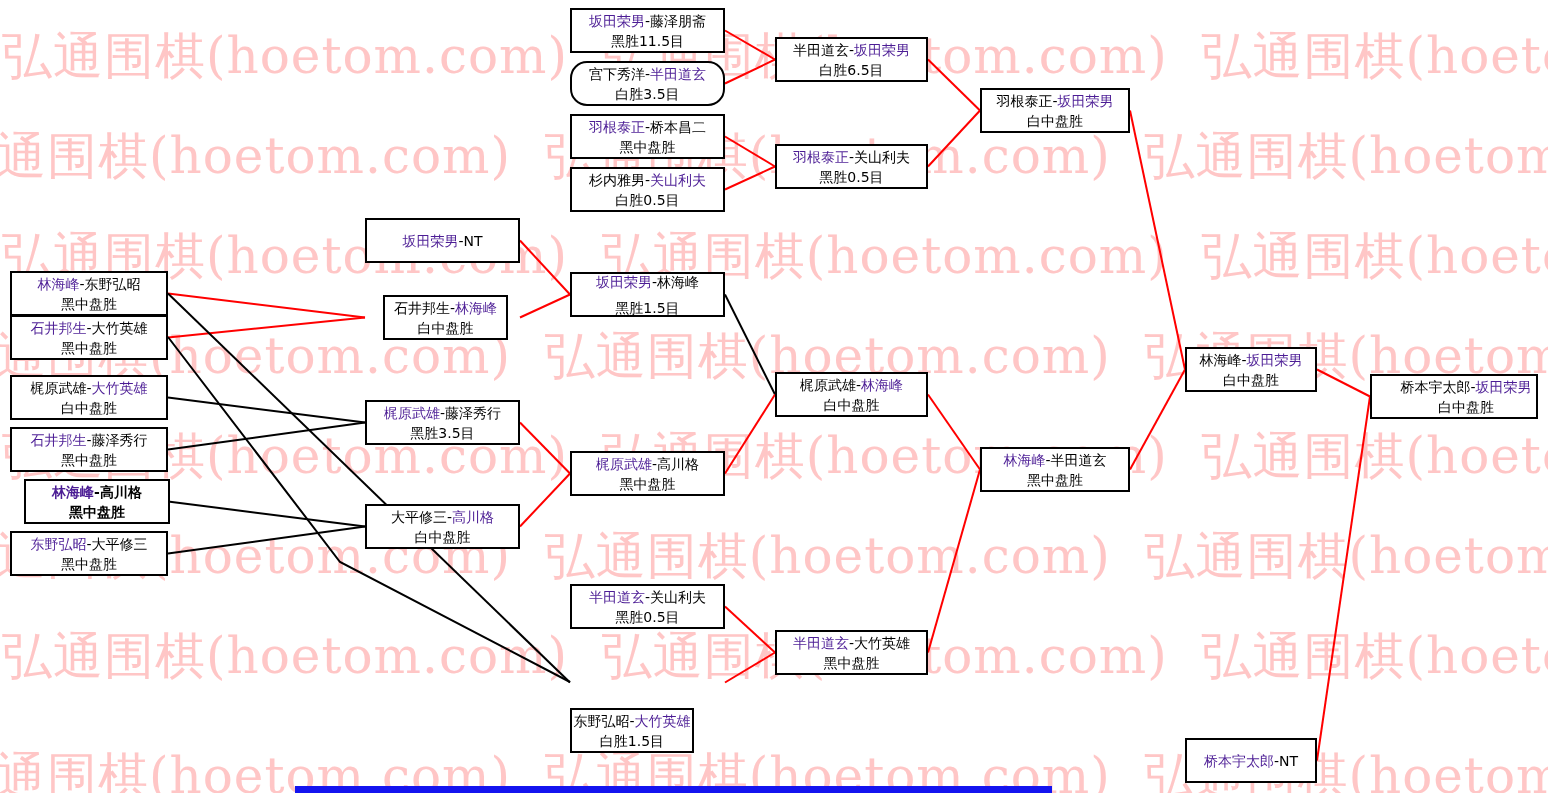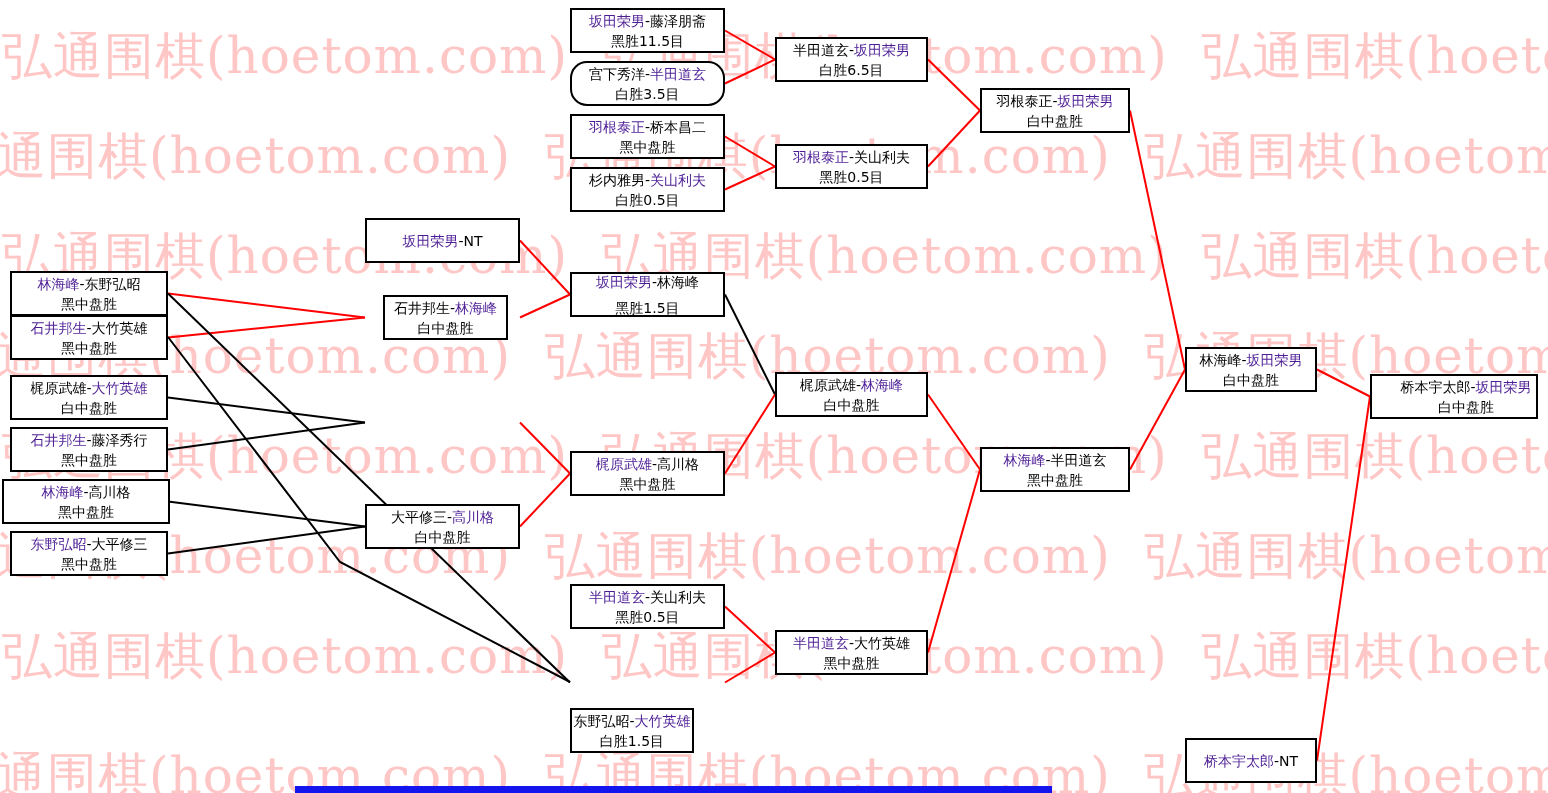--- a/index.html
+++ b/index.html
@@ -105,34 +105,38 @@
         <div class="result">黑中盘胜</div>
       </div>
       <div class="match-box" style="left: 10px; top: 375px; width: 158px;">
         <div class="players"><span>梶原武雄</span><span>-</span><span class="win">大竹英雄</span></div>
         <div class="result">白中盘胜</div>
       </div>
       <div class="match-box" style="left: 10px; top: 427px; width: 158px;">
         <div class="players"><span class="win">石井邦生</span><span>-</span><span>藤泽秀行</span></div>
         <div class="result">黑中盘胜</div>
       </div>
-      <div class="match-box" style="left: 2px; top: 479px; width: 168px;">
+      <div class="match-box" style="left: 24px; top: 479px; width: 146px; font-weight: bold;">
         <div class="players"><span class="win">林海峰</span><span>-</span><span>高川格</span></div>
         <div class="result">黑中盘胜</div>
       </div>
       <div class="match-box" style="left: 10px; top: 531px; width: 158px;">
         <div class="players"><span class="win">东野弘昭</span><span>-</span><span>大平修三</span></div>
         <div class="result">黑中盘胜</div>
       </div>
       <div class="match-box single" style="left: 365px; top: 218px; width: 155px;">
         <div class="players"><span class="win">坂田荣男</span><span>-</span><span>NT</span></div>
       </div>
       <div class="match-box" style="left: 365px; top: 295px; width: 125px; margin-left: 18px;">
         <div class="players"><span>石井邦生</span><span>-</span><span class="win">林海峰</span></div>
         <div class="result">白中盘胜</div>
+      </div>
+      <div class="match-box" style="left: 365px; top: 400px; width: 155px;">
+        <div class="players"><span class="win">梶原武雄</span><span>-</span><span>藤泽秀行</span></div>
+        <div class="result">黑胜3.5目</div>
       </div>
       <div class="match-box" style="left: 365px; top: 504px; width: 155px;">
         <div class="players"><span>大平修三</span><span>-</span><span class="win">高川格</span></div>
         <div class="result">白中盘胜</div>
       </div>
       <div class="match-box" style="left: 570px; top: 8px; width: 155px;">
         <div class="players"><span class="win">坂田荣男</span><span>-</span><span>藤泽朋斋</span></div>
         <div class="result">黑胜11.5目</div>
       </div>
       <div class="match-box" style="left: 570px; top: 61px; width: 155px; border-radius: 17px;">

